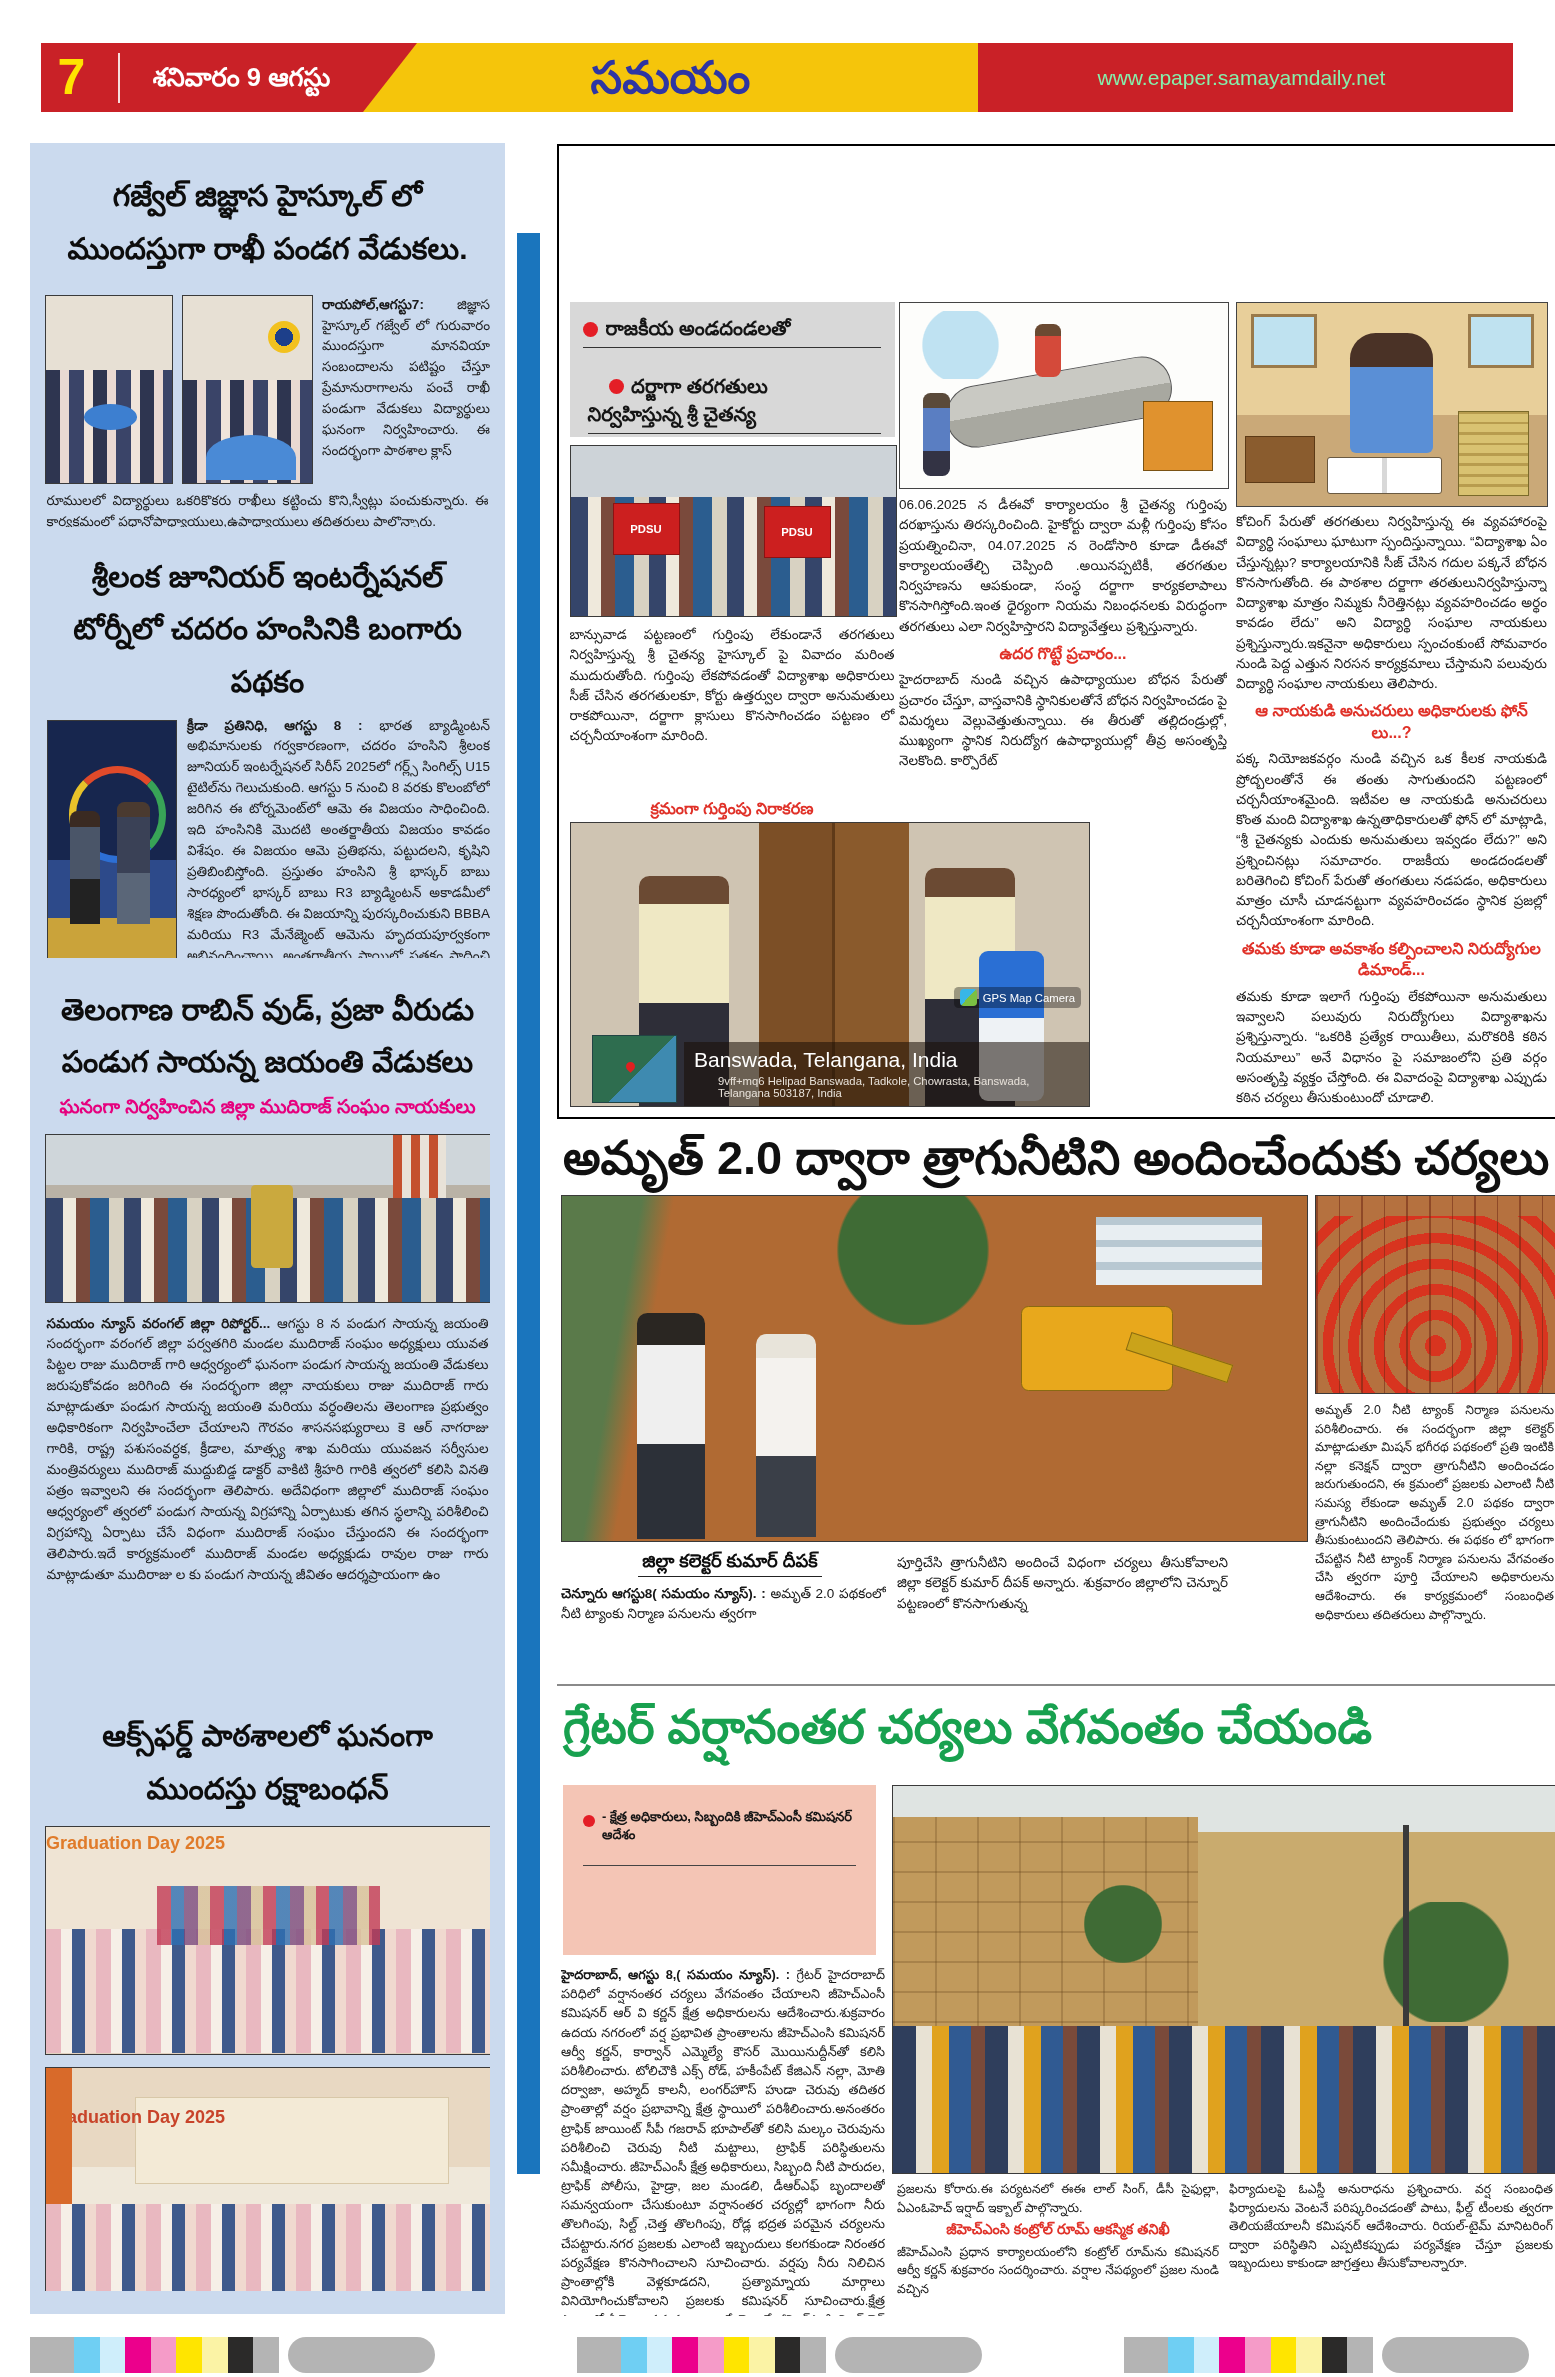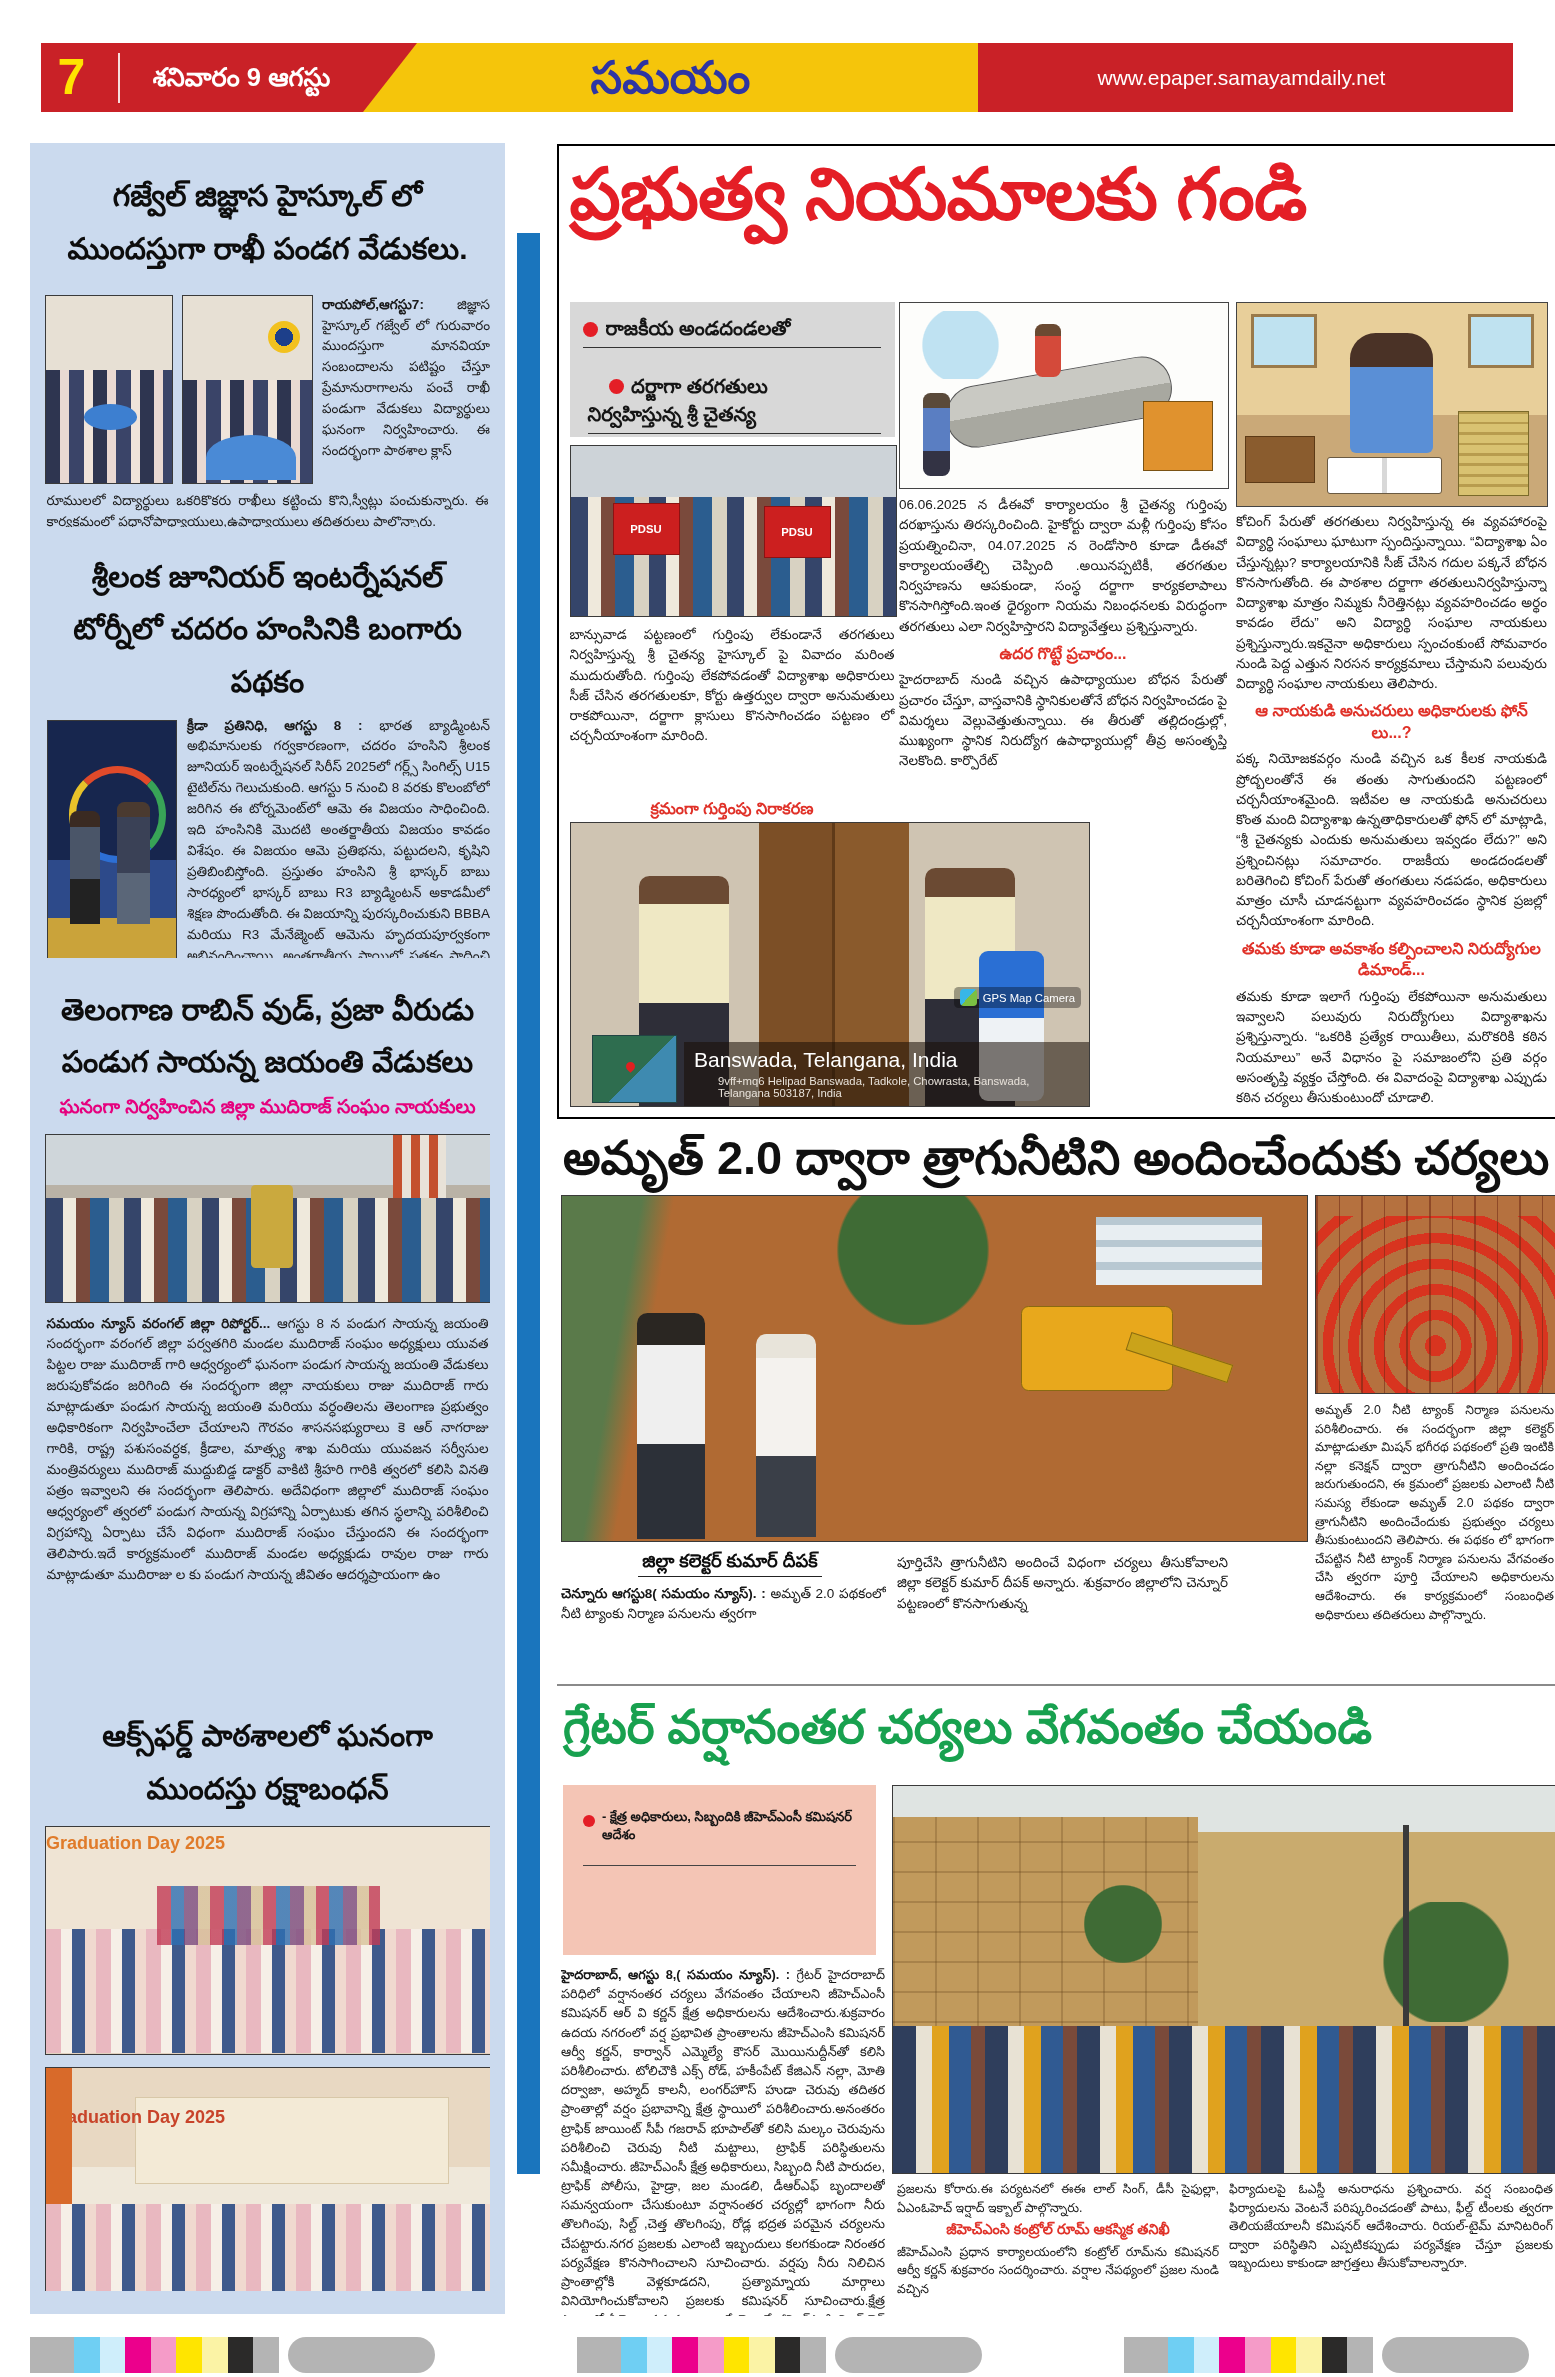--- a/index.html
+++ b/index.html
@@ -8,21 +8,21 @@
   .hdr{position:absolute;left:41px;top:43px;width:1472px;height:69px;background:#c92127;}
   .hdr-yellow{position:absolute;left:322px;top:0;width:615px;height:69px;background:#f5c50b;
               clip-path:polygon(54px 0,100% 0,100% 100%,0 100%);}
   .hdr-num{position:absolute;left:16.6px;top:0;height:69px;line-height:69px;font-size:50px;font-weight:bold;color:#ffe400;}
   .hdr-div{position:absolute;left:77px;top:9.8px;width:1.5px;height:50px;background:rgba(255,255,255,.85);}
   .hdr-date{position:absolute;left:84px;top:0;width:233px;height:69px;line-height:69px;text-align:center;
             font-size:25.6px;font-weight:bold;color:#fff;}
   .hdr-mast{position:absolute;left:322px;top:0;width:615px;height:69px;line-height:69px;text-align:center;
             font-size:45px;font-weight:bold;color:#2e35a3;}
   .hdr-web{position:absolute;left:937px;top:0;width:527px;height:63px;line-height:69px;text-align:center;
-           font-size:21px;color:#ffffff;}
+           font-size:21px;color:#86efac;}
   
   .lpanel{position:absolute;left:30px;top:143px;width:475px;height:2171px;background:#cbdaee;overflow:hidden;}
   .lpad{padding:13.5px 15px;}
   .lart{overflow:hidden;}
   .lh{font-weight:bold;text-align:center;color:#0d0d0d;font-size:30px;line-height:1.75;margin:13.5px 4.5px 7.5px;}
   .lbody{font-size:13.5px;line-height:1.55;text-align:justify;color:#1a1a1a;}
   .lsub{color:#e6007e;font-weight:bold;text-align:center;font-size:19px;margin:7.5px 0 12px;}
   .ldate{font-weight:bold;}
   .ph{position:relative;border:0.8px solid #3a3a3a;overflow:hidden;background:#e7e0d4;}
   .bluebar{position:absolute;left:517px;top:233px;width:22.6px;height:1941px;background:#1a75bd;}
@@ -143,21 +143,20 @@
         <div class="strip pinkkids" style="top:55%;height:45%;"></div>
       </div>
 
     </div>
 
   </div>
 </div>
 <div class="bluebar"></div>
 
 <div class="mframe">
-  <div class="m-headline">ప్రభుత్వ నియమాలకు గండి</div>
 
   <div class="m-bulletbox">
     <div class="brow bl-under">
         <span class="dot"></span>
         <span>రాజకీయ అండదండలతో</span>
       </div>
     <div class="brow" style="margin-left:25.6px;">
         <span class="dot"></span>
         <span>దర్జాగా తరగతులు</span>
       </div>

